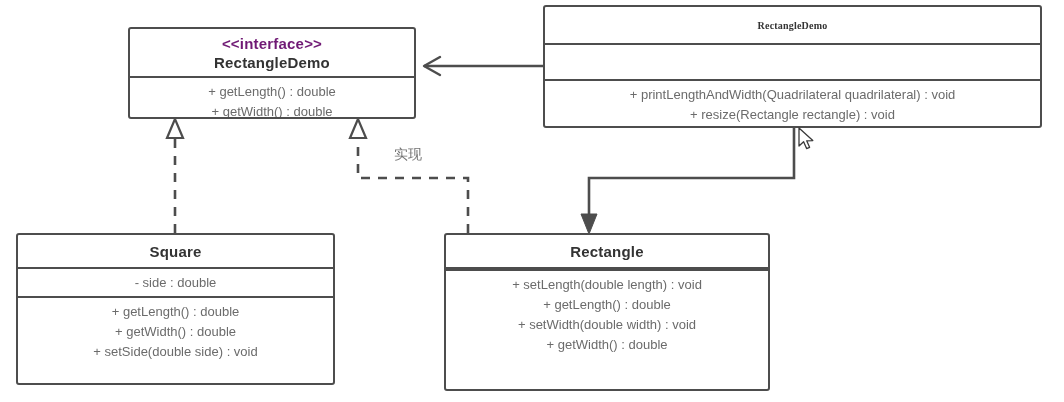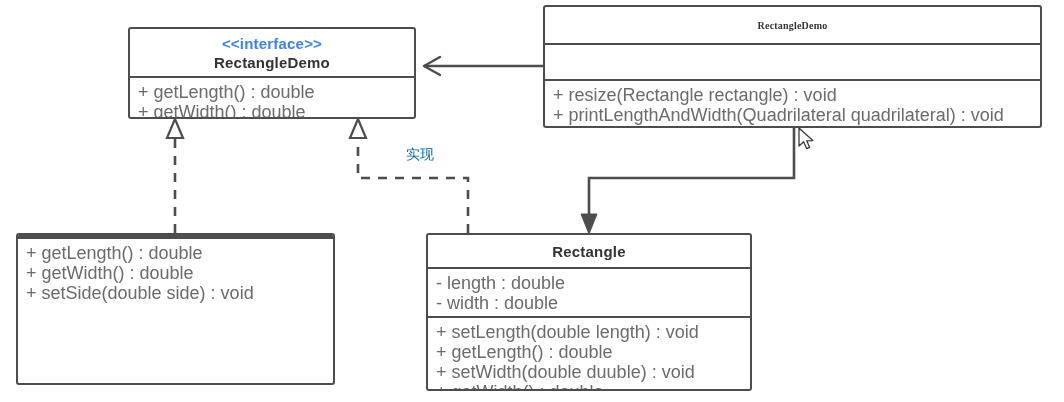--- a/index.html
+++ b/index.html
@@ -36,37 +36,38 @@
     box-sizing: border-box;
     width: 100%;
     text-align: center;
     font-weight: bold;
     color: #333333;
     letter-spacing: 0.2px;
   }
   .uml-stereotype {
     display: block;
     font-weight: bold;
-    color: #3b82f6;
+    color: #701a75;
   }
   .uml-sep {
     width: 100%;
     height: 2px;
     background: #4d4d4d;
   }
   .uml-section {
     box-sizing: border-box;
     padding: 4px 8px 3px 8px;
     color: #6b6b6b;
   }
   .uml-row {
     white-space: nowrap;
     color: #6b6b6b;
     line-height: 20px;
-    font-size: 18px;
+    font-size: 13px;
+    text-align: center;
   }
   .uml-empty {
     height: 34px;
   }
   
   #box-quadrilateral {
     left: 128px; top: 27px; width: 288px; height: 92px;
   }
   #box-quadrilateral .uml-title {
     padding: 5px 0 4px 0;
@@ -84,34 +85,33 @@
   }
   #box-square {
     left: 16px; top: 233px; width: 319px; height: 152px;
   }
   #box-square .uml-title {
     padding: 7px 0 6px 0;
     font-size: 15px;
     line-height: 19px;
   }
   #box-rectangle {
-    left: 426px; top: 233px; width: 326px; height: 158px;
+    left: 444px; top: 233px; width: 326px; height: 158px;
   }
   #box-rectangle .uml-title {
     padding: 7px 0 6px 0;
     font-size: 15px;
     line-height: 19px;
   }
   
   .edge-label {
     position: absolute;
-    color: #0369a1;
+    color: #737373;
     font-size: 14px;
     white-space: nowrap;
-    margin-left: 12px;
   }
   #label-implements {
     left: 394px;
     top: 146px;
   }
   
   #mouse-cursor {
     position: absolute;
     left: 798px;
     top: 127px;
@@ -160,49 +160,51 @@
   </div>
 
   <div class="uml-box" id="box-rectangledemo">
     <div class="uml-title">
       <span>RectangleDemo</span>
     </div>
     <div class="uml-sep"></div>
     <div class="uml-section uml-empty"></div>
     <div class="uml-sep"></div>
     <div class="uml-section">
+      <div class="uml-row">+ printLengthAndWidth(Quadrilateral quadrilateral) : void</div>
       <div class="uml-row">+ resize(Rectangle rectangle) : void</div>
-      <div class="uml-row">+ printLengthAndWidth(Quadrilateral quadrilateral) : void</div>
     </div>
   </div>
 
   <div class="uml-box" id="box-square">
-    <div class="uml-sep"></div>
+    <div class="uml-title">
+      <span>Square</span>
+    </div>
+    <div class="uml-sep"></div>
+    <div class="uml-section">
+      <div class="uml-row">- side : double</div>
+    </div>
     <div class="uml-sep"></div>
     <div class="uml-section">
       <div class="uml-row">+ getLength() :  double</div>
       <div class="uml-row">+ getWidth() :   double</div>
       <div class="uml-row">+ setSide(double side) : void</div>
     </div>
   </div>
 
   <div class="uml-box" id="box-rectangle">
     <div class="uml-title">
       <span>Rectangle</span>
     </div>
     <div class="uml-sep"></div>
-    <div class="uml-section">
-      <div class="uml-row">- length :   double</div>
-      <div class="uml-row">- width :   double</div>
-    </div>
     <div class="uml-sep"></div>
     <div class="uml-section">
       <div class="uml-row">+ setLength(double length) :  void</div>
       <div class="uml-row">+ getLength() :  double</div>
-      <div class="uml-row">+ setWidth(double  duuble) : void</div>
+      <div class="uml-row">+ setWidth(double  width) : void</div>
       <div class="uml-row">+ getWidth() :   double</div>
     </div>
   </div>
 
   <div class="edge-label" id="label-implements">实现</div>
 
   <svg id="mouse-cursor" viewBox="0 0 18 26" xmlns="http://www.w3.org/2000/svg">
     <path d="M1,1 L1,19 L5.6,14.8 L8.6,21.6 L11.6,20.3 L8.7,13.8 L14.8,13.6 Z" fill="#ffffff" stroke="#3a3a3a" stroke-width="1.3" stroke-linejoin="round"></path>
   </svg>
 

